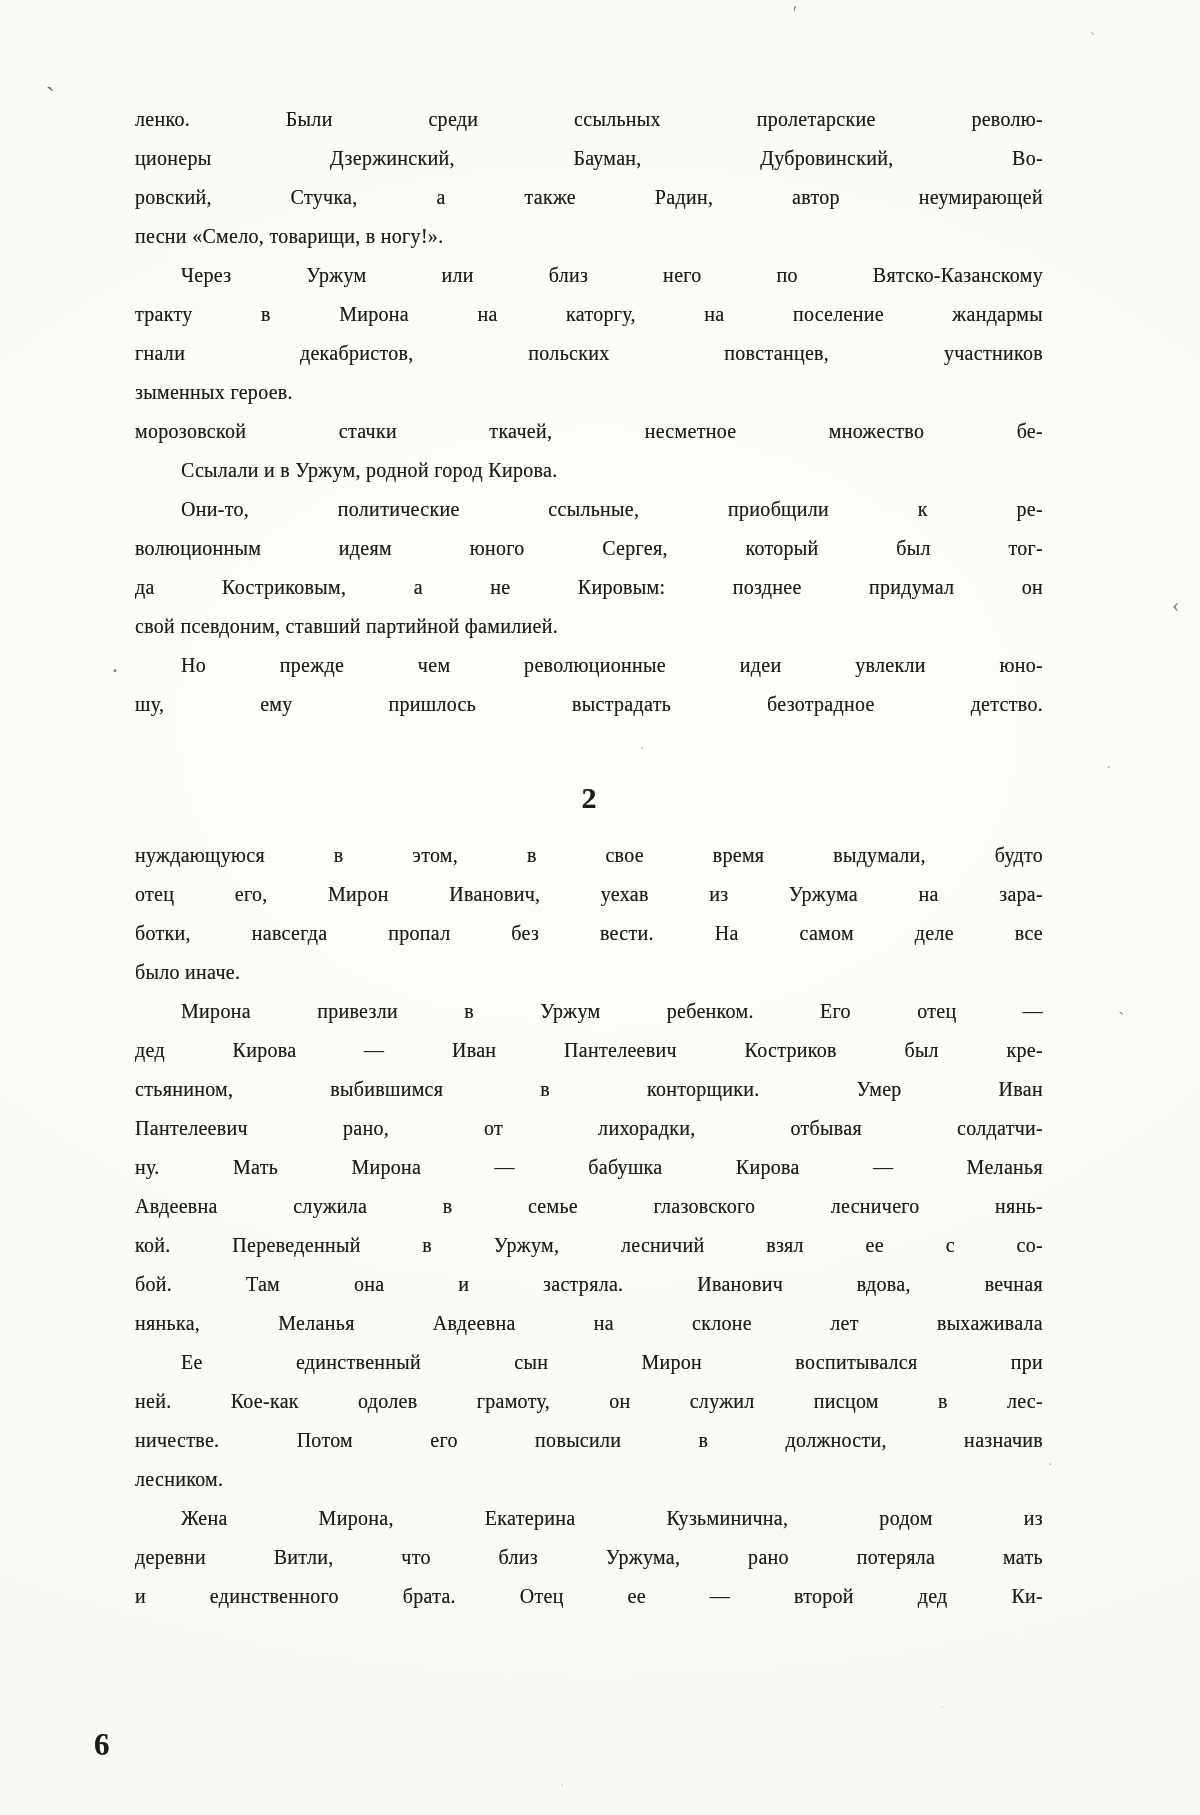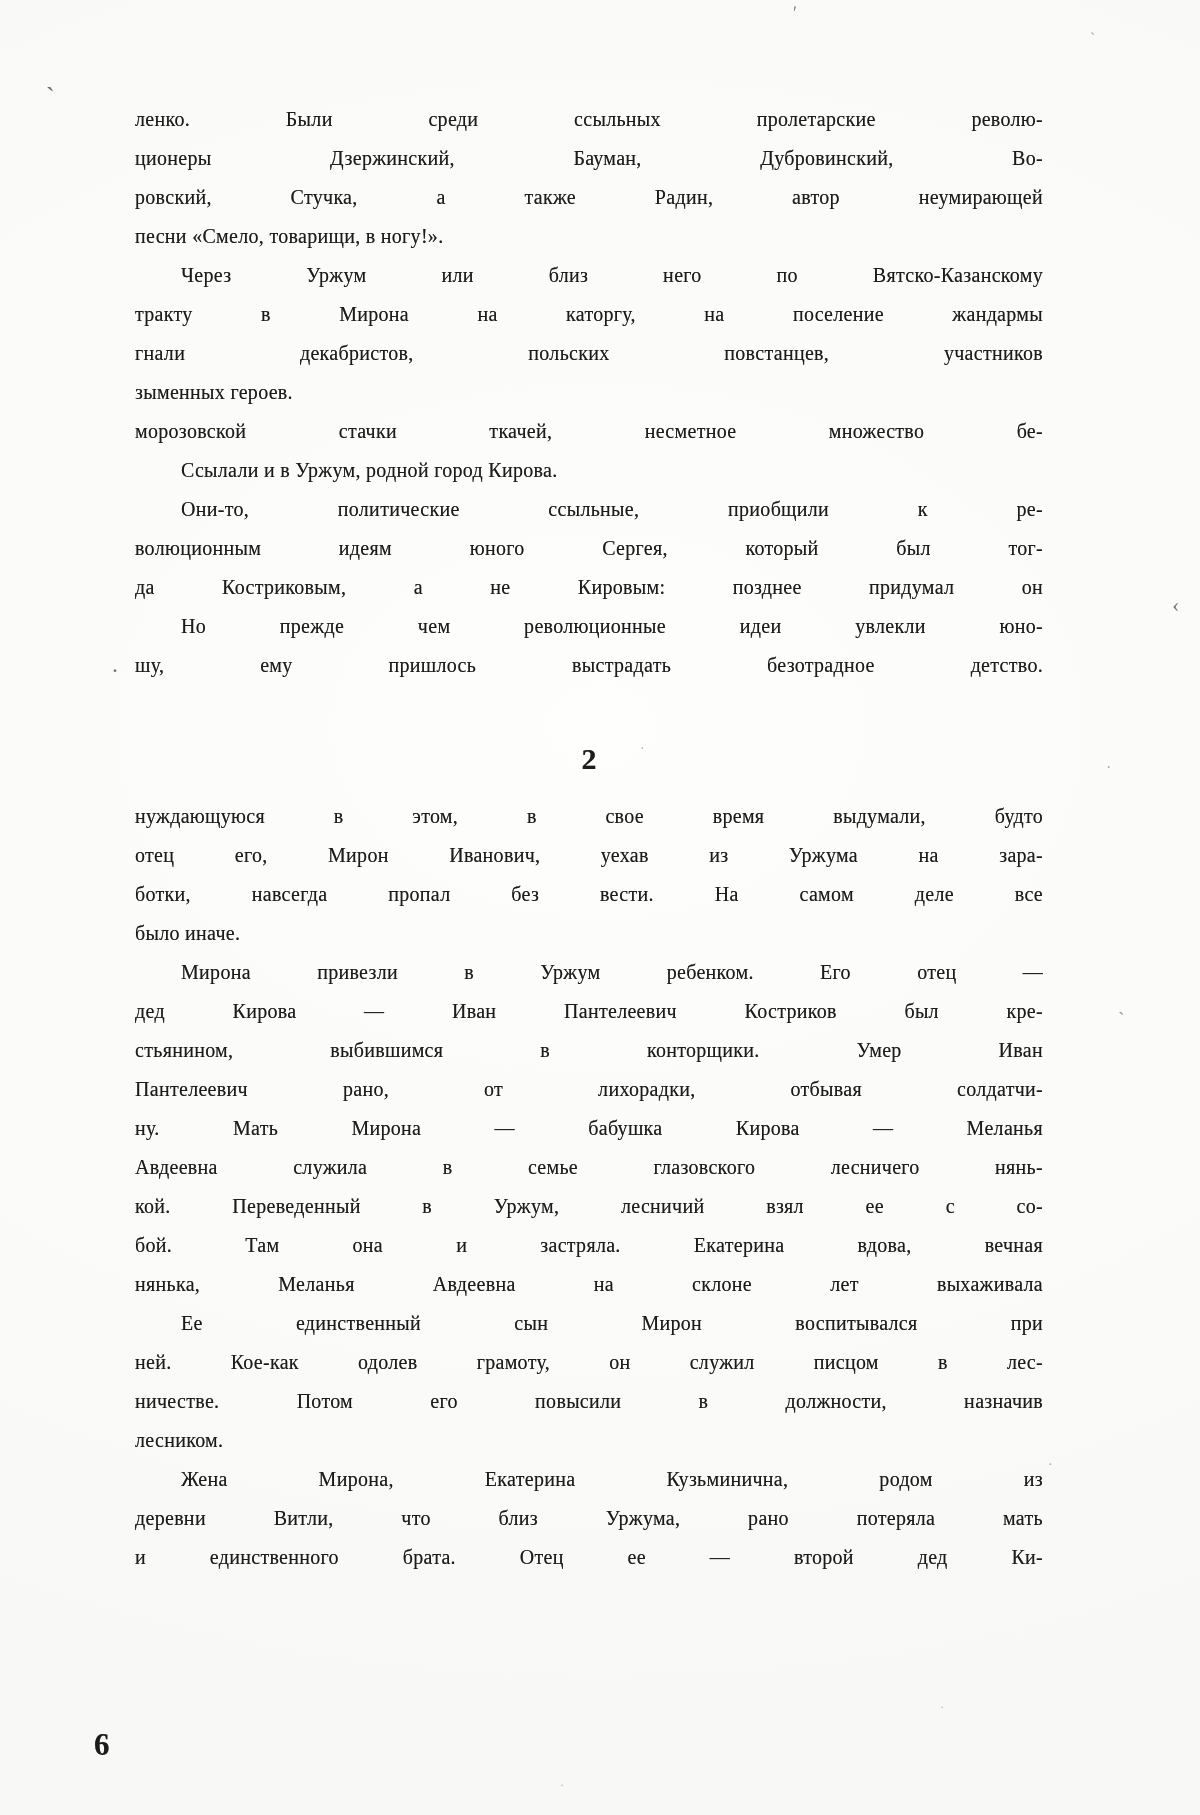--- a/index.html
+++ b/index.html
@@ -78,35 +78,36 @@
       <div class="line">песни «Смело, товарищи, в ногу!».</div>
       <div class="line indent just">Через Уржум или близ него по Вятско-Казанскому</div>
       <div class="line just">тракту в Мирона на каторгу, на поселение жандармы</div>
       <div class="line just">гнали декабристов, польских повстанцев, участников</div>
       <div class="line">зыменных героев.</div>
       <div class="line just">морозовской стачки ткачей, несметное множество бе-</div>
       <div class="line indent">Ссылали и в Уржум, родной город Кирова.</div>
       <div class="line indent just">Они-то, политические  ссыльные, приобщили к ре-</div>
       <div class="line just">волюционным идеям юного Сергея, который был тог-</div>
       <div class="line just">да Костриковым, а не Кировым: позднее придумал он</div>
+      <div class="line">свой псевдоним, ставший партийной фамилией.</div>
       <div class="line indent just">Но прежде чем революционные идеи увлекли юно-</div>
       <div class="line just">шу, ему пришлось выстрадать безотрадное детство.</div>
       <div class="heading">2</div>
       <div class="line just">нуждающуюся в этом, в свое время выдумали, будто</div>
       <div class="line just">отец его, Мирон Иванович, уехав из Уржума на зара-</div>
       <div class="line just">ботки, навсегда пропал без вести. На самом деле все</div>
       <div class="line">было иначе.</div>
       <div class="line indent just">Мирона привезли в Уржум ребенком. Его отец —</div>
       <div class="line just">дед Кирова — Иван Пантелеевич Костриков был кре-</div>
       <div class="line just">стьянином, выбившимся в конторщики. Умер Иван</div>
       <div class="line just">Пантелеевич рано, от лихорадки, отбывая солдатчи-</div>
       <div class="line just">ну. Мать Мирона — бабушка Кирова — Меланья</div>
       <div class="line just">Авдеевна служила в семье глазовского лесничего нянь-</div>
       <div class="line just">кой. Переведенный в Уржум, лесничий взял ее с со-</div>
-      <div class="line just">бой. Там она и застряла. Екатерина вдова, вечная</div>
+      <div class="line just">бой. Там она и застряла. Иванович вдова, вечная</div>
       <div class="line just">нянька, Меланья Авдеевна на склоне лет выхаживала</div>
       <div class="line indent just">Ее единственный сын Мирон воспитывался при</div>
       <div class="line just">ней. Кое-как одолев грамоту, он служил писцом в лес-</div>
       <div class="line just">ничестве. Потом его повысили в должности, назначив</div>
       <div class="line">лесником.</div>
       <div class="line indent just">Жена Мирона, Екатерина Кузьминична, родом из</div>
       <div class="line just">деревни Витли, что близ Уржума, рано потеряла мать</div>
       <div class="line just">и единственного брата. Отец ее — второй дед Ки-</div>
     </main>
   <div class="page-number">6</div>

